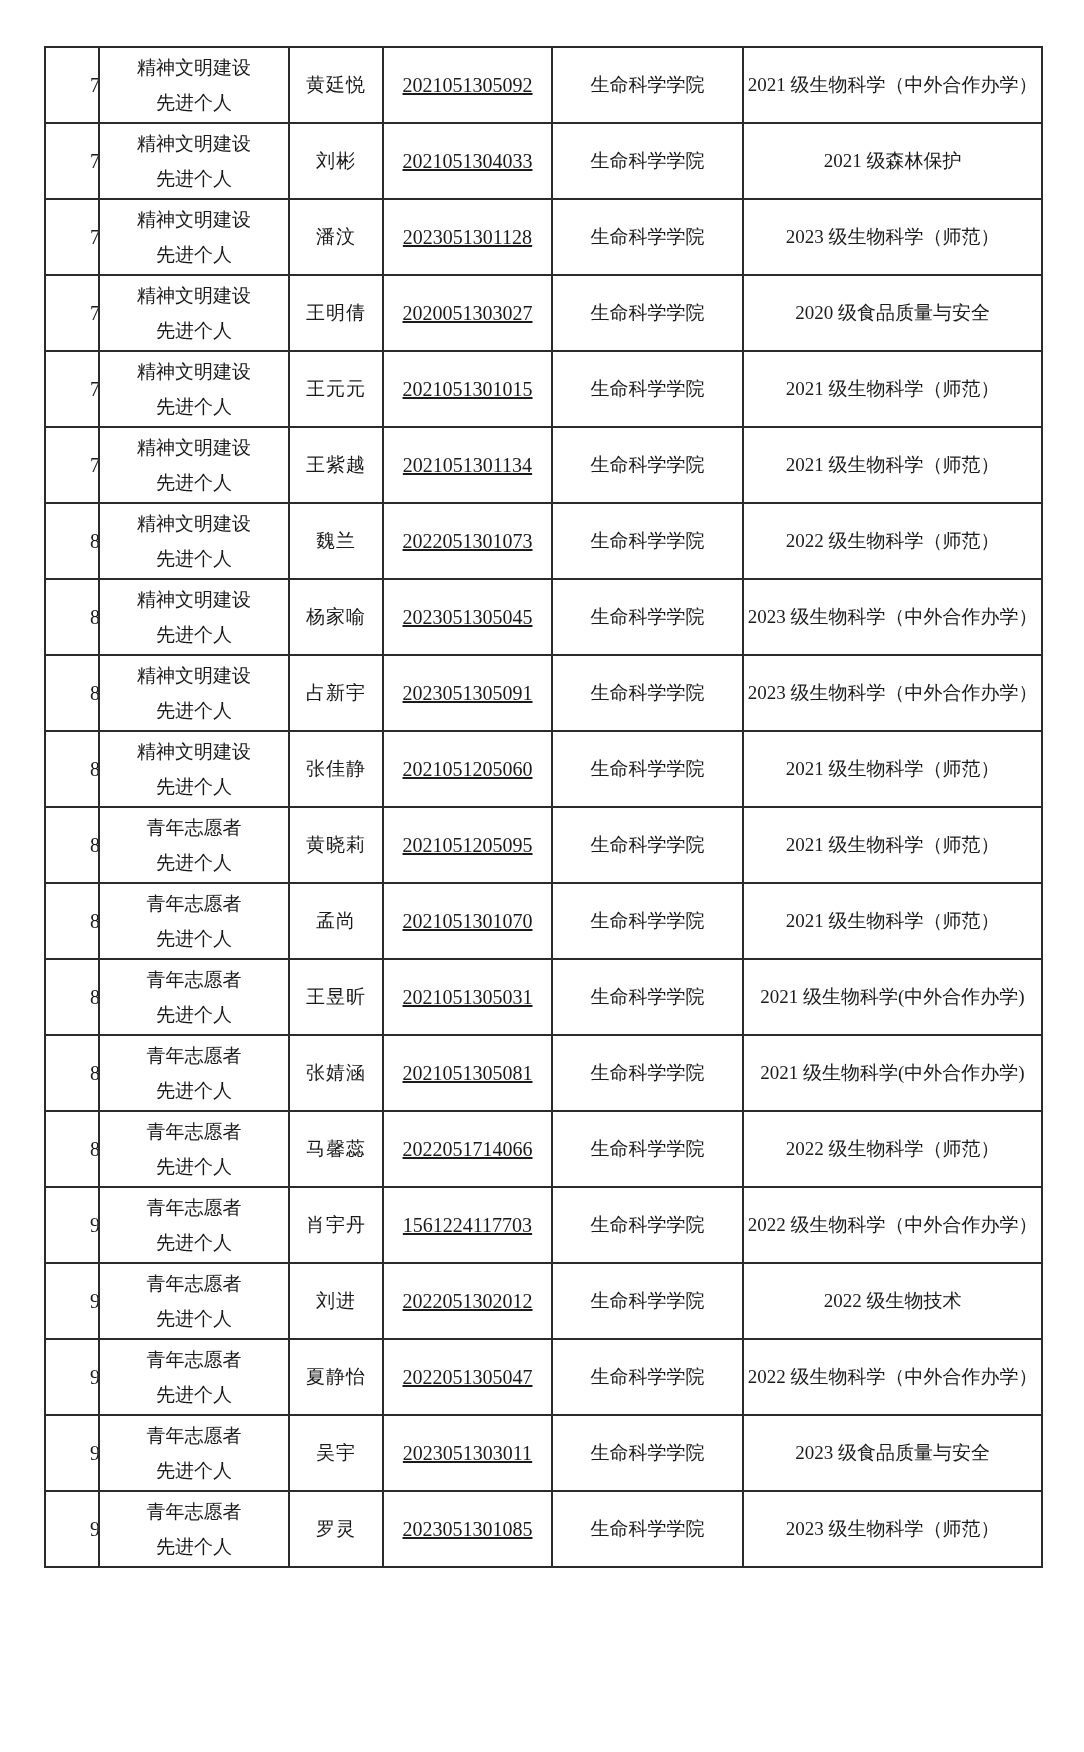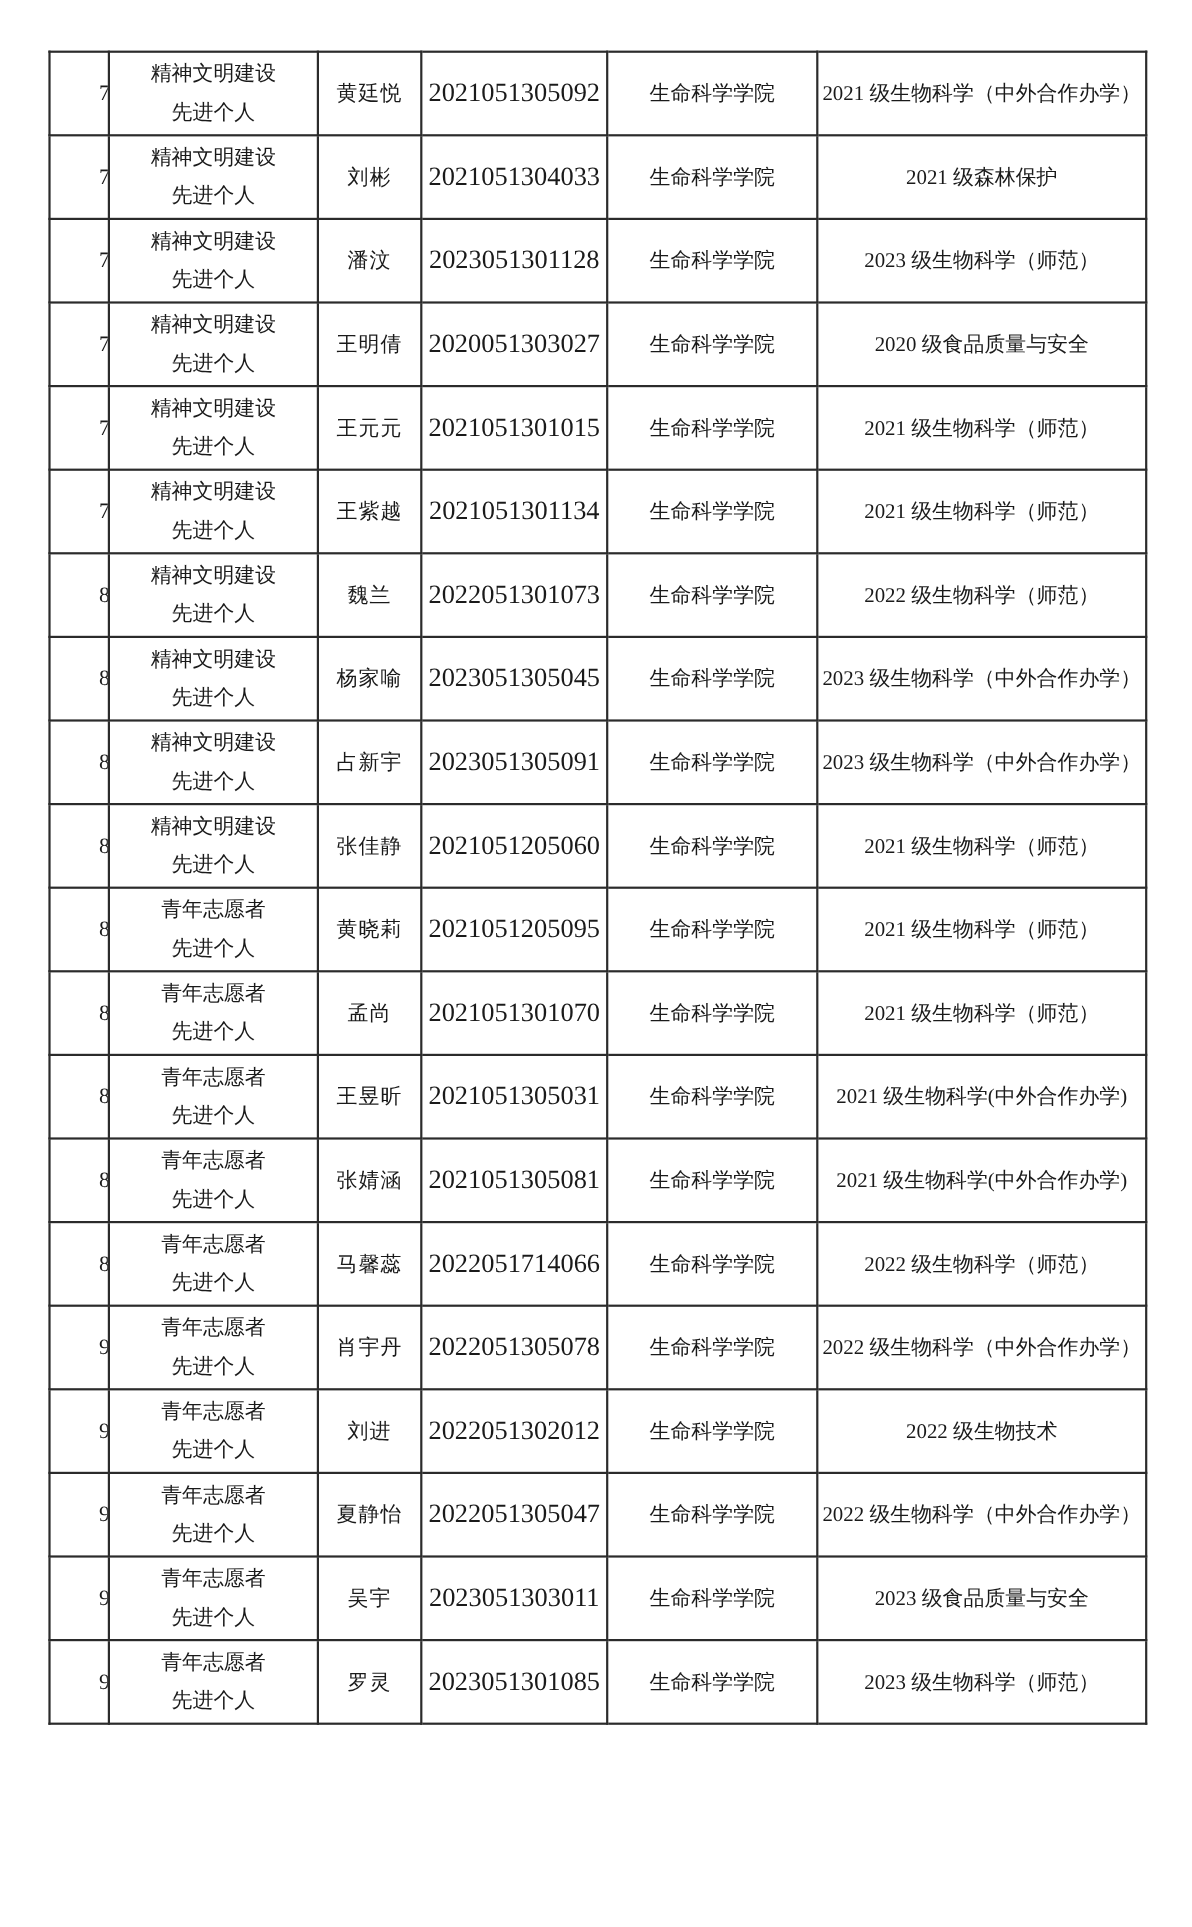--- a/index.html
+++ b/index.html
@@ -40,21 +40,22 @@
     line-height: 35px;
     margin-top: 19px;
   }
   td.cell-name {
     white-space: nowrap;
     letter-spacing: 1px;
     margin-top: 40px;
   }
   td.cell-student-id {
     white-space: nowrap;
-    font-size: 24px;
+    font-size: 20px;
+    text-decoration: underline;
   }
   td.cell-college {
     white-space: nowrap;
   }
   td.cell-class {
     white-space: nowrap;
   }
 </style>
 </head>
 <body>
@@ -218,21 +219,21 @@
     <td class="cell-student-id">2022051714066</td>
     <td class="cell-college">生命科学学院</td>
     <td class="cell-class">2022 级生物科学（师范）</td>
   </tr>
 
   <tr>
     <td class="cell-index">90</td>
     <td class="cell-award">青年志愿者
 先进个人</td>
     <td class="cell-name">肖宇丹</td>
-    <td class="cell-student-id">2022051305078</td>
+    <td class="cell-student-id">1561224117703</td>
     <td class="cell-college">生命科学学院</td>
     <td class="cell-class">2022 级生物科学（中外合作办学）</td>
   </tr>
 
   <tr>
     <td class="cell-index">91</td>
     <td class="cell-award">青年志愿者
 先进个人</td>
     <td class="cell-name">刘进</td>
     <td class="cell-student-id">2022051302012</td>

